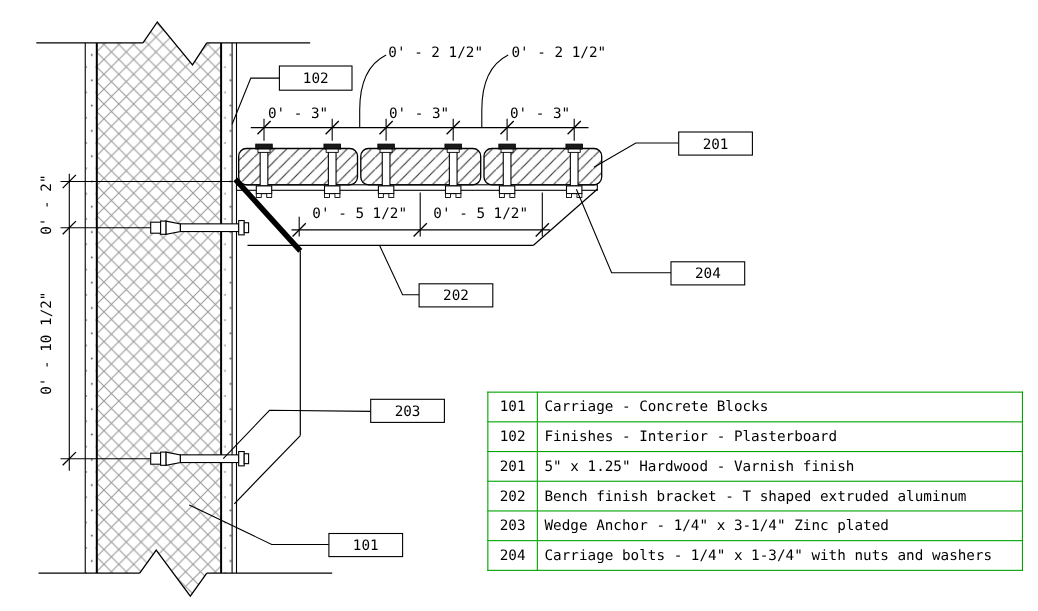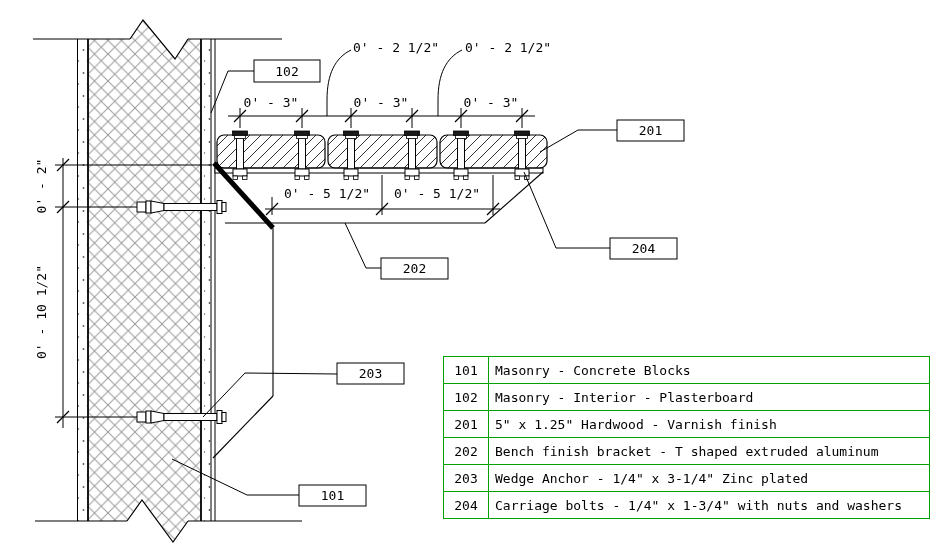--- a/index.html
+++ b/index.html
@@ -184,25 +184,25 @@
     <polyline points="299,495 247,495 172,459" fill="none" stroke="#000"></polyline>
     <rect x="299" y="485" width="67" height="21" fill="#fff" stroke="#000"></rect>
     <text class="tagtext" x="332.5" y="500" text-anchor="middle">101</text>
   </g>
 </svg>
 
 <table id="legend">
   <tbody>
     <tr>
       <td class="code">101</td>
-      <td>Masonry - Concrete Blocks</td>
+      <td>Carriage - Concrete Blocks</td>
     </tr>
     <tr>
       <td class="code">102</td>
-      <td>Masonry - Interior - Plasterboard</td>
+      <td>Finishes - Interior - Plasterboard</td>
     </tr>
     <tr>
       <td class="code">201</td>
       <td>5" x 1.25" Hardwood - Varnish finish</td>
     </tr>
     <tr>
       <td class="code">202</td>
       <td>Bench finish bracket - T shaped extruded aluminum</td>
     </tr>
     <tr>

